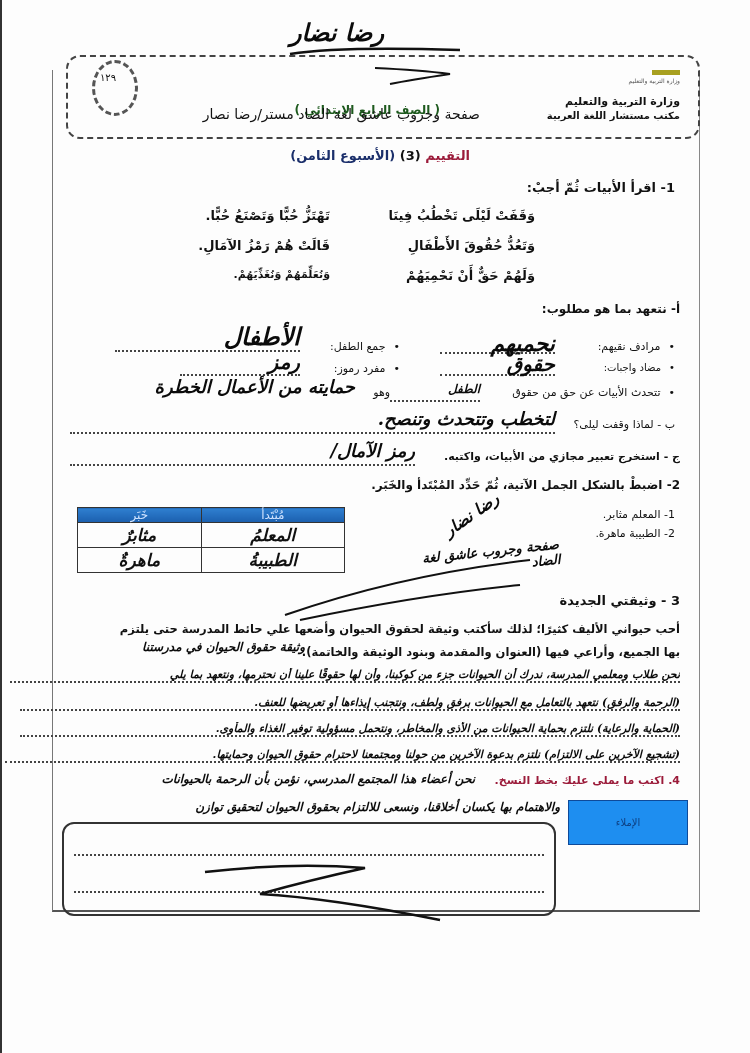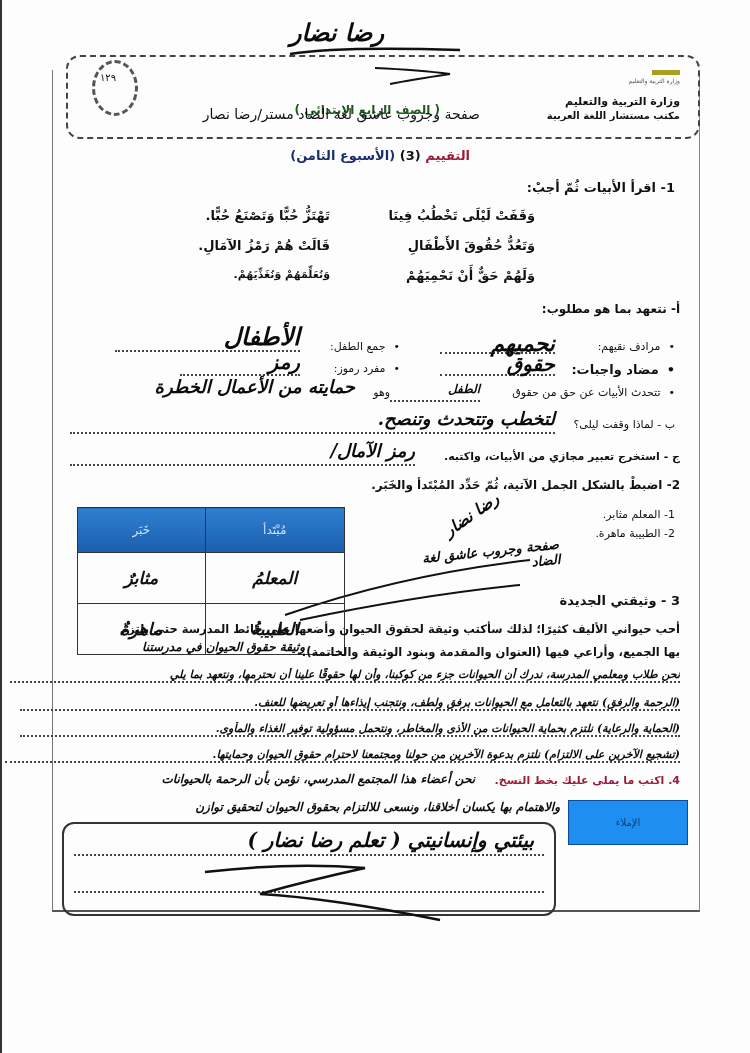--- a/index.html
+++ b/index.html
@@ -11,21 +11,21 @@
   .left-edge { position:absolute; left:0; top:0; width:2px; height:1053px; background:#333; }
   .header-box { position:absolute; left:66px; top:55px; width:630px; height:80px;
                 border:2px dashed #444; border-radius:14px; }
   .hw { font-family:"DejaVu Serif", serif; font-style:italic; color:#0b0b0b; font-weight:bold; }
   .rtl { direction:rtl; text-align:right; }
   .red { color:#9b1b3a; }
   .blue { color:#1b2f6b; }
   .dots { border-bottom:2px dotted #444; }
   .bullet::before { content:"•"; margin-left:8px; }
   table.mt { border-collapse:collapse; width:100%; height:100%; }
-  table.mt td, table.mt th { border:1.5px solid #333; text-align:center; padding:15px;margin-top:12px; }
+  table.mt td, table.mt th { border:1.5px solid #333; text-align:center; padding:0;margin-top:12px; }
   table.mt th { background:linear-gradient(#2f7fd0,#1b5fae); color:#cfe3ff; font-weight:normal; font-size:12px; height:14px; }
   table.mt td { font-family:"DejaVu Serif", serif; font-style:italic; font-weight:bold; font-size:17px; }
 </style>
 </head>
 <body>
 
 <div class="left-edge"></div>
 <div class="page-border"></div>
 
 <div class="abs hw" style="left:290px;top:18px;font-size:24px;">رضا نضار</div>
@@ -58,21 +58,21 @@
 <div class="abs rtl" style="left:370px;top:268px;width:165px;font-size:13px;font-weight:bold;">وَلَهُمْ حَقٌّ أَنْ نَحْمِيَهُمْ</div>
 <div class="abs rtl" style="left:150px;top:268px;width:180px;font-size:11px;font-weight:bold;">وَنُعَلِّمَهُمْ وَنُغَذِّيَهُمْ.</div>
 
 <div class="abs rtl" style="left:500px;top:302px;width:180px;font-size:12px;font-weight:bold;">أ- نتعهد بما هو مطلوب:</div>
 
 <div class="abs rtl bullet" style="left:555px;top:340px;width:120px;font-size:11px;">مرادف نقيهم:</div>
 <div class="abs rtl dots" style="left:440px;top:330px;width:115px;height:22px;text-align:right;"><span class="hw" style="font-size:22px;">نحميهم</span></div>
 <div class="abs rtl bullet" style="left:300px;top:340px;width:100px;font-size:11px;">جمع الطفل:</div>
 <div class="abs rtl dots" style="left:115px;top:322px;width:185px;height:28px;"><span class="hw" style="font-size:24px;">الأطفال</span></div>
 
-<div class="abs rtl bullet" style="left:555px;top:362px;width:120px;font-size:13px;font-weight:bold;">مضاد واجبات:</div>
+<div class="abs rtl bullet" style="left:555px;top:362px;width:120px;font-size:10px;">مضاد واجبات:</div>
 <div class="abs rtl dots" style="left:440px;top:352px;width:115px;height:22px;"><span class="hw" style="font-size:20px;">حقوق</span></div>
 <div class="abs rtl bullet" style="left:300px;top:362px;width:100px;font-size:11px;">مفرد رموز:</div>
 <div class="abs rtl dots" style="left:180px;top:350px;width:120px;height:24px;"><span class="hw" style="font-size:20px;">رمز</span></div>
 
 <div class="abs rtl bullet" style="left:480px;top:386px;width:195px;font-size:11px;">تتحدث الأبيات عن حق من حقوق</div>
 <div class="abs rtl dots" style="left:390px;top:378px;width:90px;height:22px;"><span class="hw" style="font-size:12px;">الطفل</span></div>
 <div class="abs rtl" style="left:355px;top:386px;width:35px;font-size:11px;">وهو</div>
 <div class="abs rtl hw" style="left:80px;top:376px;width:275px;font-size:18px;">حمايته من الأعمال الخطرة</div>
 
 <div class="abs rtl" style="left:555px;top:418px;width:120px;font-size:11px;">ب - لماذا وقفت ليلى؟</div>
@@ -121,19 +121,18 @@
 
 <div class="abs rtl red" style="left:480px;top:774px;width:200px;font-size:11px;font-weight:bold;">4. اكتب ما يملى عليك بخط النسخ.</div>
 <div class="abs rtl hw" style="left:20px;top:772px;width:455px;font-size:12px;white-space:nowrap;">نحن أعضاء هذا المجتمع المدرسي، نؤمن بأن الرحمة بالحيوانات</div>
 <div class="abs rtl hw" style="left:15px;top:800px;width:545px;font-size:12px;white-space:nowrap;">والاهتمام بها يكسان أخلاقنا، ونسعى للالتزام بحقوق الحيوان لتحقيق توازن</div>
 
 <div class="abs" style="left:568px;top:800px;width:118px;height:43px;background:#1e8ef0;border:1.5px solid #0e4a9a;display:flex;align-items:center;justify-content:center;">
   <span style="font-size:10px;color:#0e3f80;">الإملاء</span>
 </div>
 
 <div class="abs" style="left:62px;top:822px;width:490px;height:90px;border:2px solid #333;border-radius:12px;">
-  <div class="rtl hw" style="position:absolute;left:100px;top:4px;width:370px;font-size:20px;white-space:nowrap;">بيئتي وإنسانيتي ( تعلم رضا نضار )</div>
   <div class="dots" style="position:absolute;left:10px;right:10px;top:30px;"></div>
   <div class="dots" style="position:absolute;left:10px;right:10px;top:67px;"></div>
 </div>
 <svg class="abs" style="left:190px;top:858px" width="280" height="70">
   <path d="M15 14 Q100 4 175 10 Q120 22 70 36 Q140 40 250 62" stroke="#111" stroke-width="2.5" fill="none"></path>
 </svg>
 
 </body></html>

